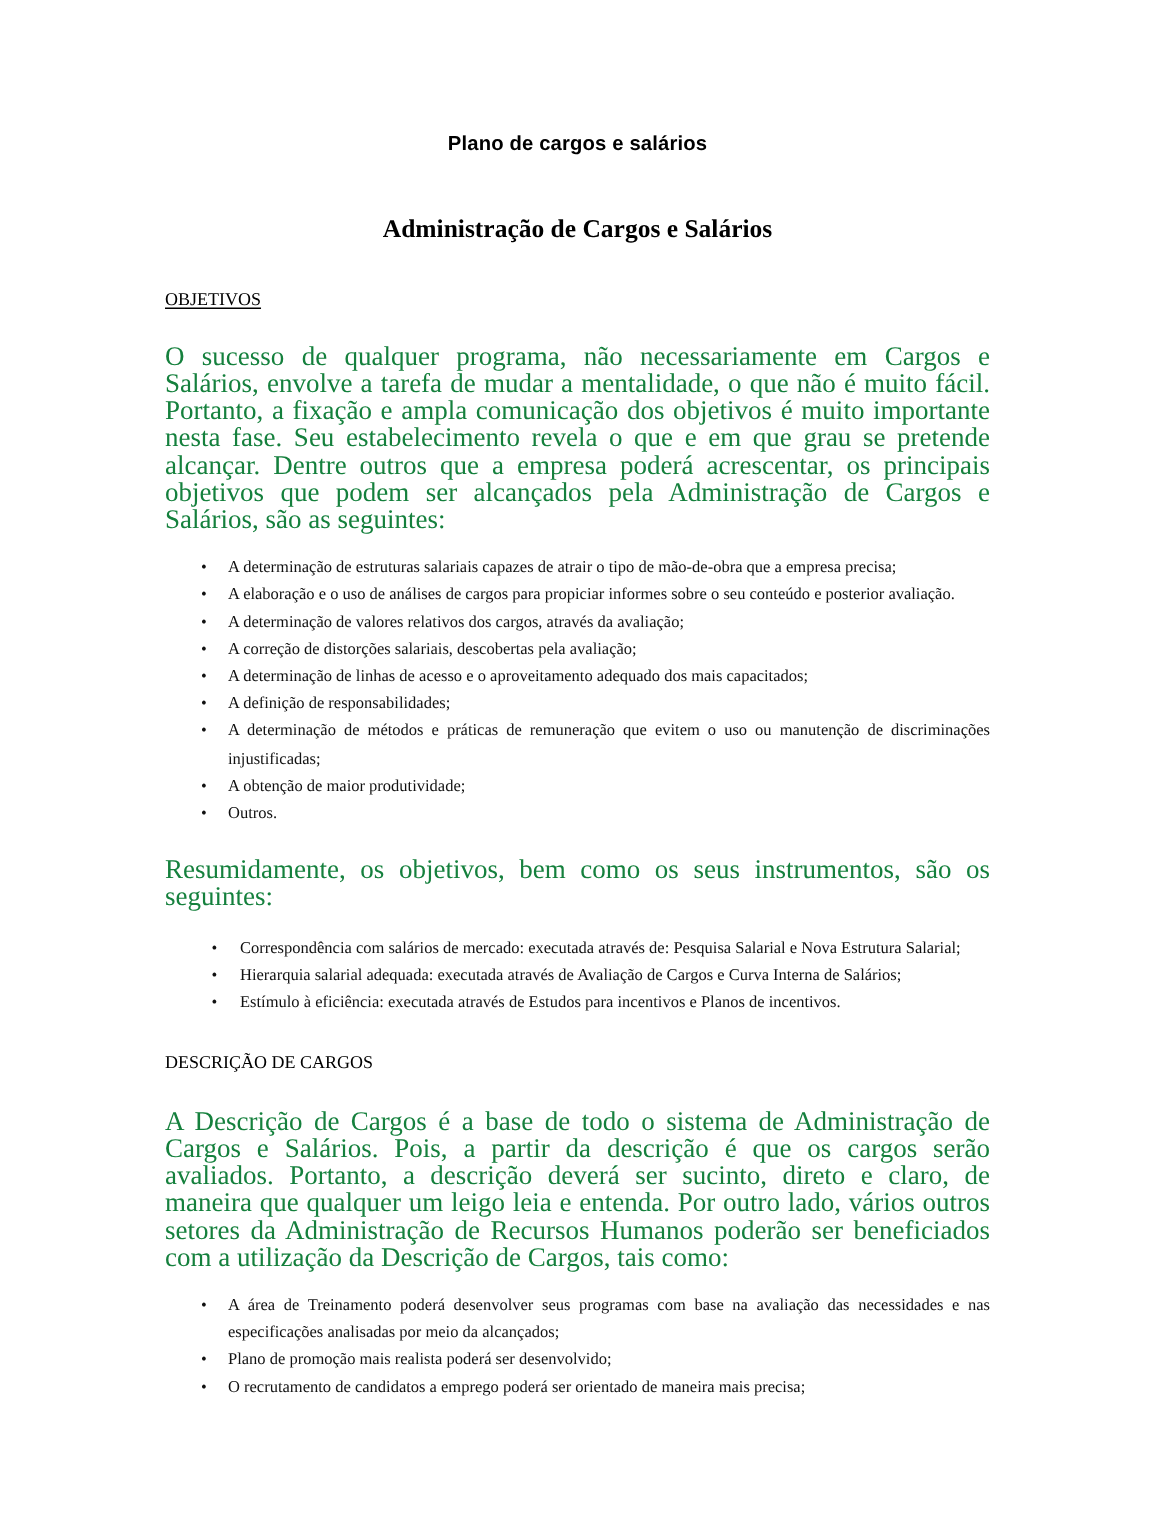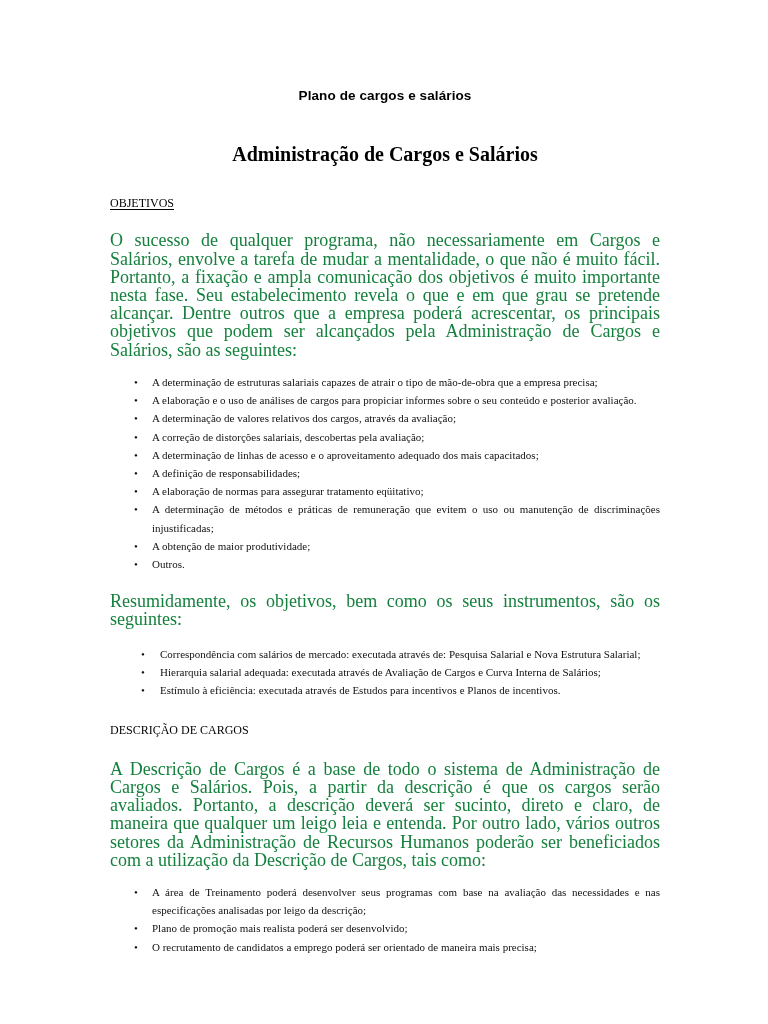--- a/index.html
+++ b/index.html
@@ -39,21 +39,21 @@
     letter-spacing: 0.1px;
     text-underline-offset: 2px;
     line-height: 1.25;
     color: #000000;
   }
 
   .doc-subtitle {
     margin: 0;
     padding-top: 37px;
     text-align: center;
-    font-size: 20px;
+    font-size: 17px;
     font-weight: bold;
     line-height: 1.25;
     color: #000000;
   }
 
   .section-heading {
     margin: 0;
     font-size: 12px;
     font-weight: normal;
     line-height: 1.3;
@@ -130,38 +130,37 @@
 
     <p class="body p-intro">O sucesso de qualquer programa, não necessariamente em Cargos e Salários, envolve a tarefa de mudar a mentalidade, o que não é muito fácil. Portanto, a fixação e ampla comunicação dos objetivos é muito importante nesta fase. Seu estabelecimento revela o que e em que grau se pretende alcançar. Dentre outros que a empresa poderá acrescentar, os principais objetivos que podem ser alcançados pela Administração de Cargos e Salários, são as seguintes:</p>
 
     <ul class="bullets list-a">
       <li>A determinação de estruturas salariais capazes de atrair o tipo de mão-de-obra que a empresa precisa;</li>
       <li>A elaboração e o uso de análises de cargos para propiciar informes sobre o seu conteúdo e posterior avaliação.</li>
       <li>A determinação de valores relativos dos cargos, através da avaliação;</li>
       <li>A correção de distorções salariais, descobertas pela avaliação;</li>
       <li>A determinação de linhas de acesso e o aproveitamento adequado dos mais capacitados;</li>
       <li>A definição de responsabilidades;</li>
-      <li>A elaboração de normas para assegurar tratamento eqüitativo;</li>
       <li>A determinação de métodos e práticas de remuneração que evitem o uso ou manutenção de discriminações injustificadas;</li>
       <li>A obtenção de maior produtividade;</li>
       <li>Outros.</li>
     </ul>
 
     <p class="body p-resumo">Resumidamente, os objetivos, bem como os seus instrumentos, são os seguintes:</p>
 
     <ul class="bullets list-b">
       <li>Correspondência com salários de mercado: executada através de: Pesquisa Salarial e Nova Estrutura Salarial;</li>
       <li>Hierarquia salarial adequada: executada através de Avaliação de Cargos e Curva Interna de Salários;</li>
       <li>Estímulo à eficiência: executada através de Estudos para incentivos e Planos de incentivos.</li>
     </ul>
 
     <h3 class="section-heading sh-descricao">DESCRIÇÃO DE CARGOS</h3>
 
     <p class="body p-descricao">A Descrição de Cargos é a base de todo o sistema de Administração de Cargos e Salários. Pois, a partir da descrição é que os cargos serão avaliados. Portanto, a descrição deverá ser sucinto, direto e claro, de maneira que qualquer um leigo leia e entenda. Por outro lado, vários outros setores da Administração de Recursos Humanos poderão ser beneficiados com a utilização da Descrição de Cargos, tais como:</p>
 
     <ul class="bullets list-a list-c">
-      <li>A área de Treinamento poderá desenvolver seus programas com base na avaliação das necessidades e nas especificações analisadas por leigo da descrição;</li>
+      <li>A área de Treinamento poderá desenvolver seus programas com base na avaliação das necessidades e nas especificações analisadas por meio da alcançados;</li>
       <li>Plano de promoção mais realista poderá ser desenvolvido;</li>
       <li>O recrutamento de candidatos a emprego poderá ser orientado de maneira mais precisa;</li>
     </ul>
 
   </div>
 </div>
 
 </body></html>

